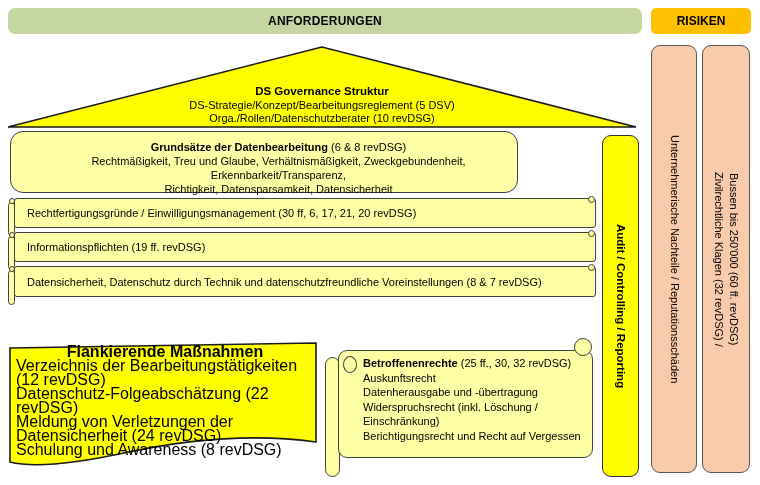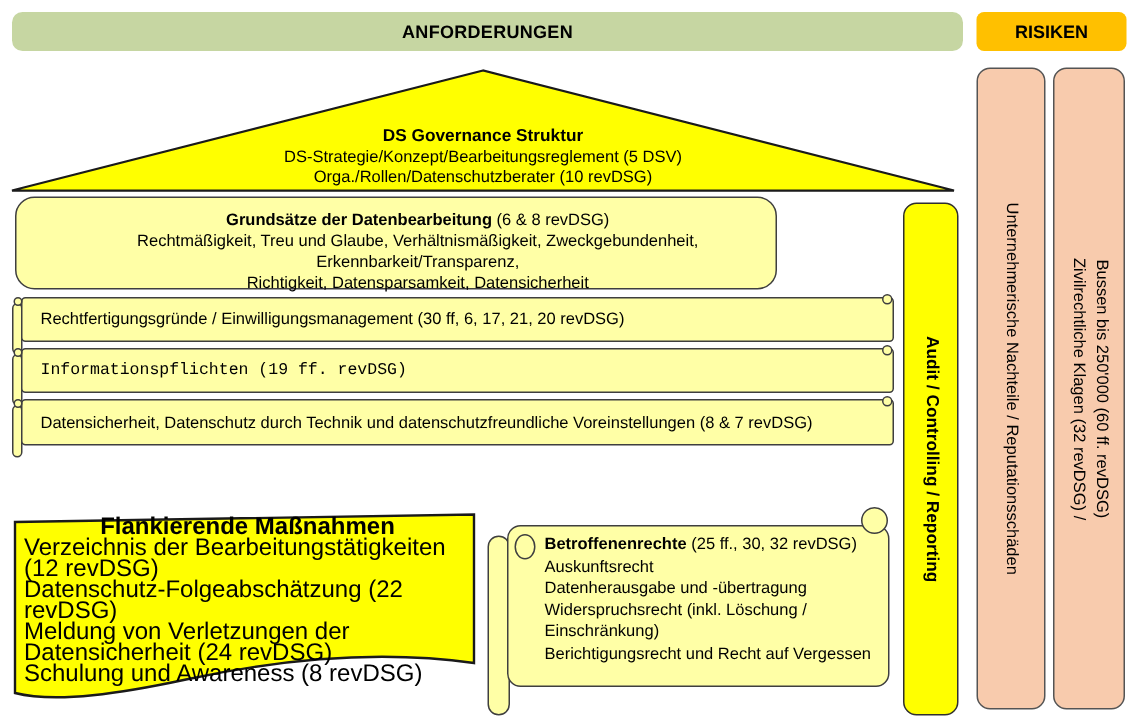--- a/index.html
+++ b/index.html
@@ -33,21 +33,21 @@
     background: #FFFFA6; border: 1.2px solid #3F3F3F; border-radius: 4px; }
   .hs-body { position: absolute; left: 6px; top: 0; right: 0; bottom: 0;
     background: #FFFFA6; border: 1.4px solid #3F3F3F; border-radius: 3px;
     display: flex; align-items: center; padding: 0 6px 0 12px; font-size: 11px; line-height: 14px; }
   .hs-body.two-line { align-items: flex-start; padding-top: 4px; }
   .hs-knob-l { position: absolute; left: 1px; top: 0px; width: 6px; height: 6px; border-radius: 50%;
     background: #FFFFA6; border: 1.1px solid #3F3F3F; }
   .hs-knob-r { position: absolute; right: 1px; top: -2px; width: 7px; height: 7px; border-radius: 50%;
     background: #FFFFA6; border: 1.1px solid #3F3F3F; }
   .s1 { top: 198px; height: 30px; }
-  .s2 { top: 232px; height: 30px; font-family: Liberation Mono, monospace; }
+  .s2 { top: 232px; height: 30px; }
   .s3 { top: 266px; height: 31px; }
   .s4 { top: 300px; height: 45px; }
 
   
   .measures-svg { position: absolute; left: 8px; top: 341px; width: 310px; height: 132px; }
   .measures-text { position: absolute; left: 16px; top: 345px; width: 298px;
     font-size: 16px; line-height: 14px; }
   .measures-text .t { font-weight: bold; text-align: center; }
 
   

